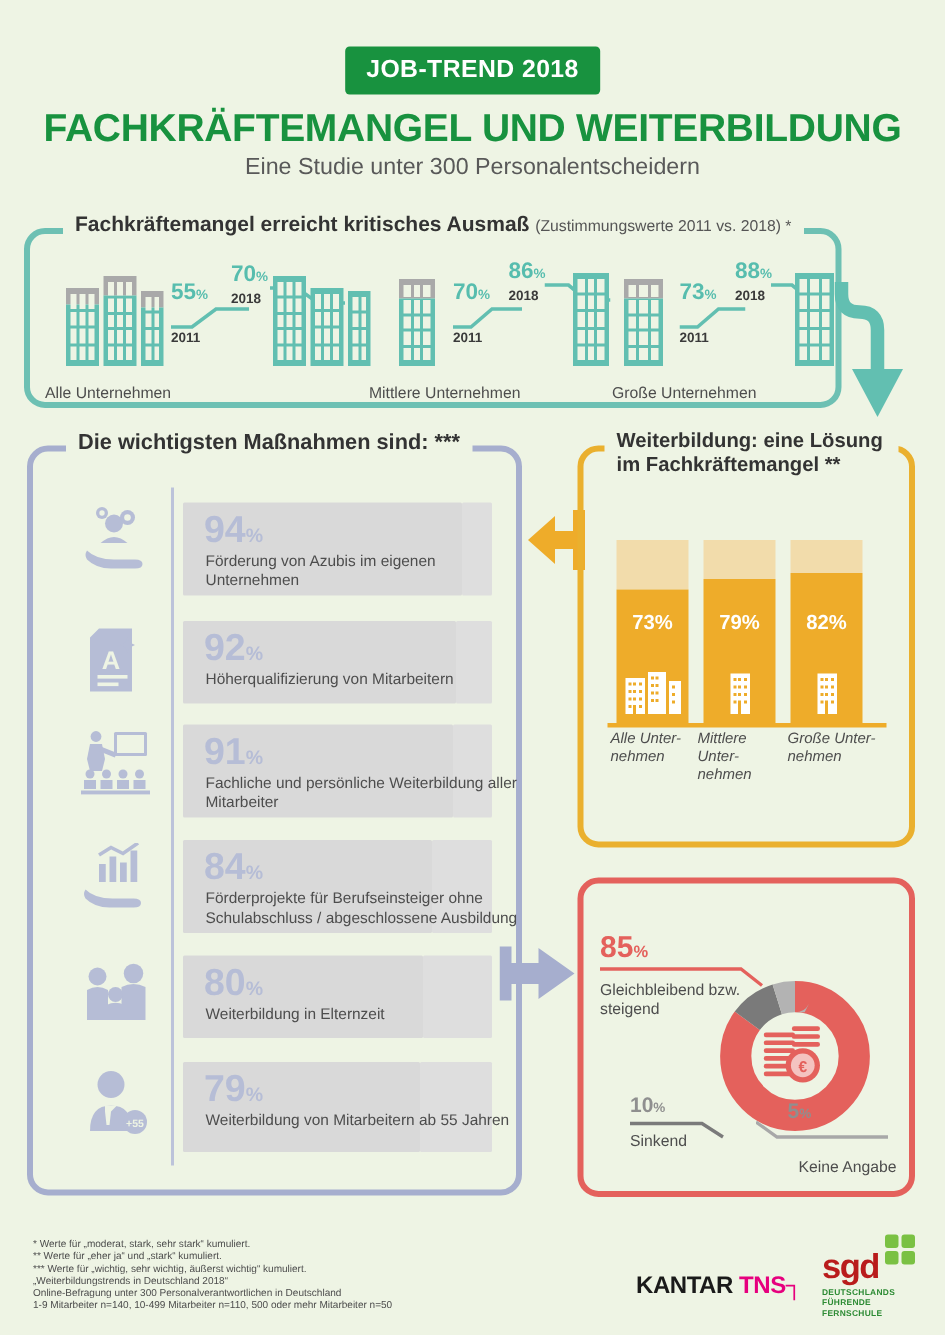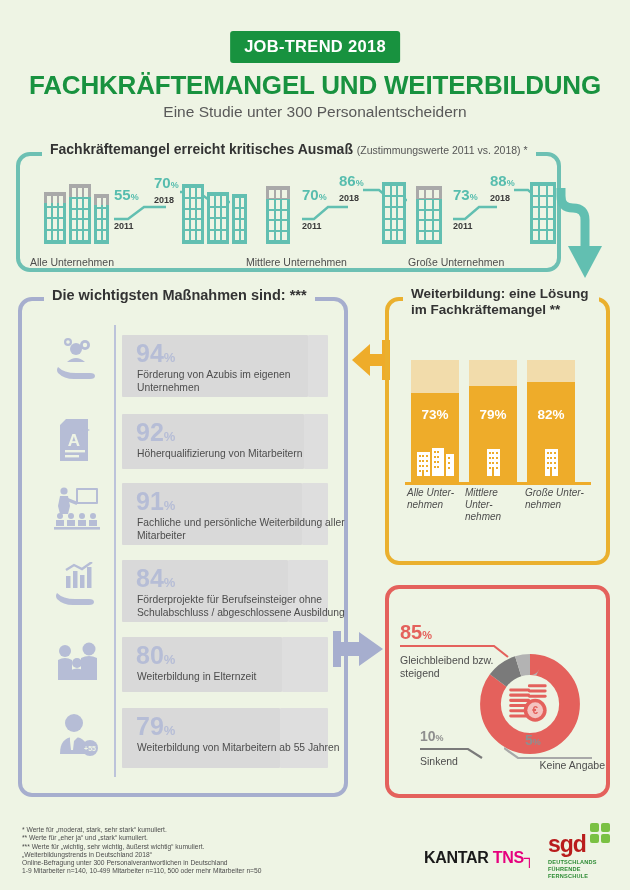--- a/index.html
+++ b/index.html
@@ -663,21 +663,21 @@
 <div class="rlabel" style="left:420px; top:729px; width:80px;">
   <div class="grey"><span>10</span><s>%</s></div>
   <div class="cap" style="margin-top:9px">Sinkend</div>
 </div>
 <svg style="position:absolute;left:420px;top:746px;width:66px;height:14px" viewBox="0 0 66 14">
   <path d="M0 3 L48 3 L62 12" fill="none" stroke="#7a7a7a" stroke-width="2.2"></path>
 </svg>
 
 <div class="rlabel" style="left:525px; top:733px; width:80px; text-align:right;">
   <div class="grey" style="text-align:left"><span>5</span><s>%</s></div>
-  <div class="cap" style="margin-top:9px;text-align:right">Keine Angabe</div>
+  <div class="cap" style="margin-top:22px;text-align:center">Keine Angabe</div>
 </div>
 <svg style="position:absolute;left:504px;top:746px;width:90px;height:14px" viewBox="0 0 90 14">
   <path d="M0 2 L14 12 L88 12" fill="none" stroke="#a8a8a8" stroke-width="2.2"></path>
 </svg>
 
 <div class="foot">
   <div>* Werte für „moderat, stark, sehr stark“ kumuliert.</div>
   <div>** Werte für „eher ja“ und „stark“ kumuliert.</div>
   <div>*** Werte für „wichtig, sehr wichtig, äußerst wichtig“ kumuliert.</div>
   <div>„Weiterbildungstrends in Deutschland 2018“</div>

